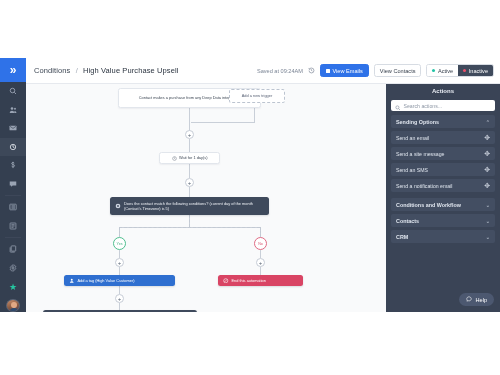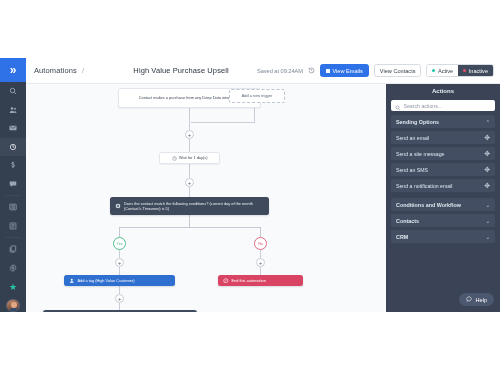--- a/index.html
+++ b/index.html
@@ -75,21 +75,21 @@
     border-bottom: 1px solid #e6e9ee;
     display: flex; align-items: center;
   }
   .breadcrumb {
     margin-left: 8px;
     font-size: 7.5px; color: #3d4754;
     white-space: nowrap;
     letter-spacing: .1px;
   }
   .breadcrumb .sep { color: #a4acb8; margin: 0 3px; }
-  .breadcrumb .cur { color: #2b3440; margin-left: 44px; }
+  .breadcrumb .cur { color: #2b3440; }
   .hdr-right {
     margin-left: auto; display: flex; align-items: center;
     margin-right: 6px; gap: 5px;
   }
   .saved {
     font-size: 5.6px; color: #7b8595; white-space: nowrap;
   }
   .hist-ico { color: #7b8595; display: flex; align-items: center; }
   .btn {
     height: 13px; border-radius: 2.5px;
@@ -336,21 +336,21 @@
 
       <div class="nav-ico nav-star">
         <span>★</span>
       </div>
 
       <div class="avatar"></div>
     </div>
 
     <div class="header">
       <div class="breadcrumb">
-        <span>Automations</span>
+        <span>Conditions</span>
         <span class="sep">/</span>
         <span class="cur">High Value Purchase Upsell</span>
       </div>
 
       <div class="hdr-right">
         <span class="saved">Saved at 09:24AM</span>
         <span class="hist-ico">
           <svg width="7" height="7" viewBox="0 0 16 16" fill="none" stroke="currentColor" stroke-width="1.5">
             <path d="M2.4 8a5.6 5.6 0 105.6-5.6c-2 0-3.7 1-4.7 2.6"></path>
             <polyline points="2.2,2.2 2.8,5.2 5.8,4.8"></polyline>

